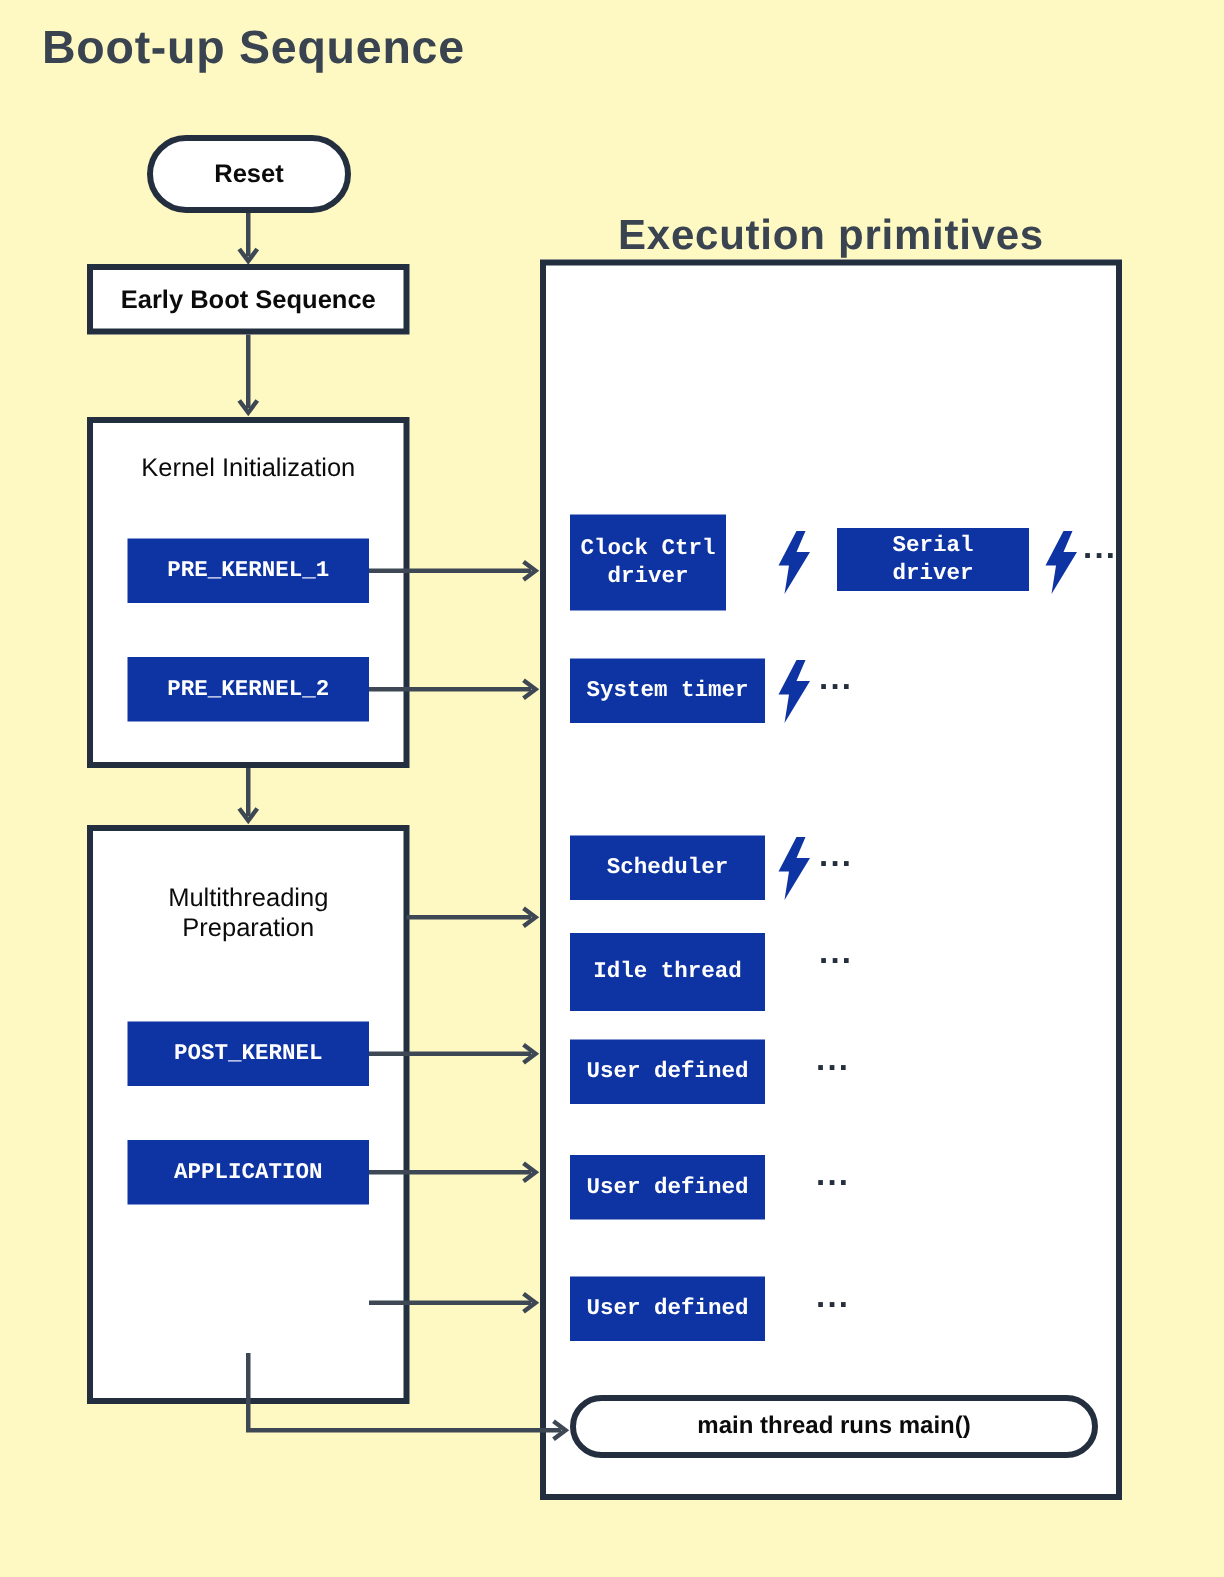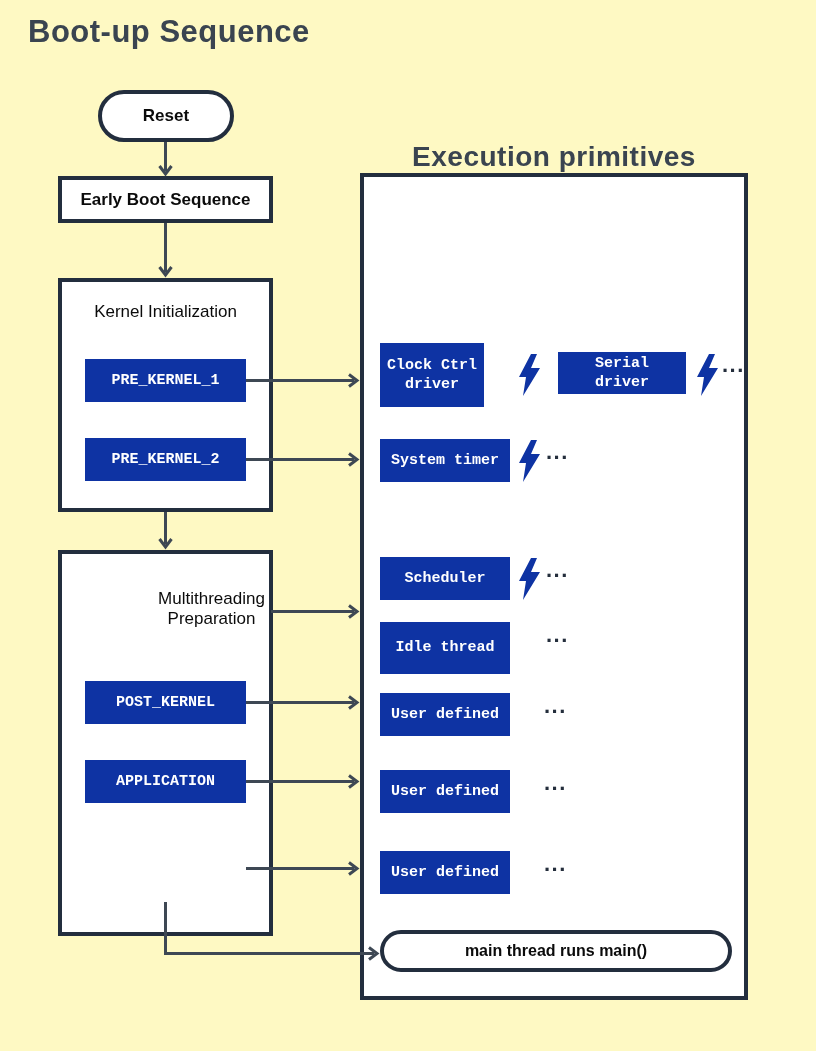--- a/index.html
+++ b/index.html
@@ -51,21 +51,21 @@
   <div class="abs outline-box center" style="left:58px;top:176px;width:215px;height:47px;">
     <span class="black-label">Early Boot Sequence</span>
   </div>
 
   <div class="abs outline-box" style="left:58px;top:278px;width:215px;height:234px;"></div>
   <div class="abs plain-label" style="left:58px;top:302px;width:215px;">Kernel Initialization</div>
   <div class="abs blue-box" style="left:85px;top:359px;width:161px;height:43px;">PRE_KERNEL_1</div>
   <div class="abs blue-box" style="left:85px;top:438px;width:161px;height:43px;">PRE_KERNEL_2</div>
 
   <div class="abs outline-box" style="left:58px;top:550px;width:215px;height:386px;"></div>
-  <div class="abs plain-label" style="left:58px;top:589px;width:215px;margin-left:46px;">
+  <div class="abs plain-label" style="left:58px;top:589px;width:215px;">
     <div>Multithreading</div>
     <div>Preparation</div>
   </div>
   <div class="abs blue-box" style="left:85px;top:681px;width:161px;height:43px;">POST_KERNEL</div>
   <div class="abs blue-box" style="left:85px;top:760px;width:161px;height:43px;">APPLICATION</div>
 
   <div class="abs section-title" style="left:360px;top:118px;width:388px;margin-top:23px;">Execution primitives</div>
 
   <div class="abs outline-box" style="left:360px;top:173px;width:388px;height:827px;"></div>
 

